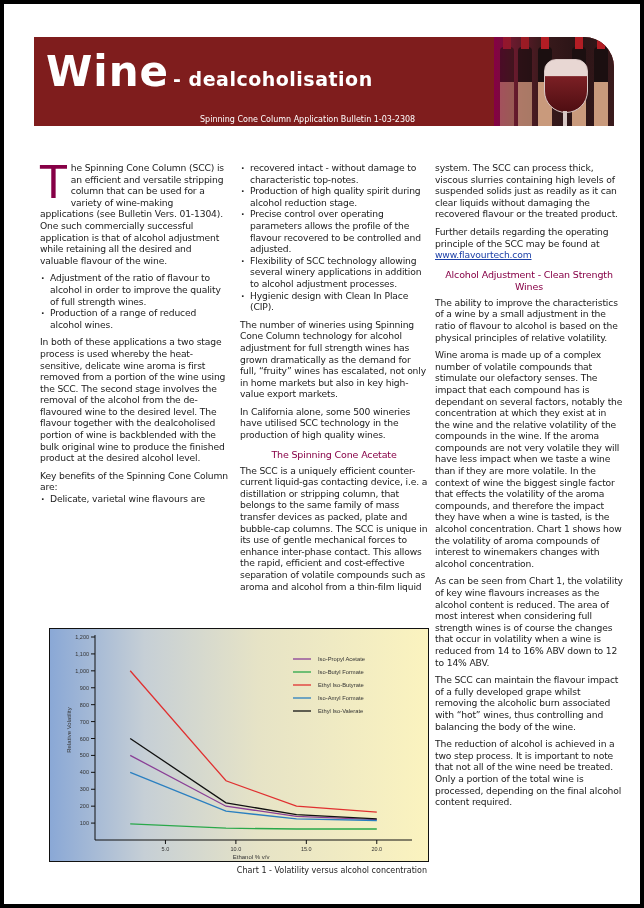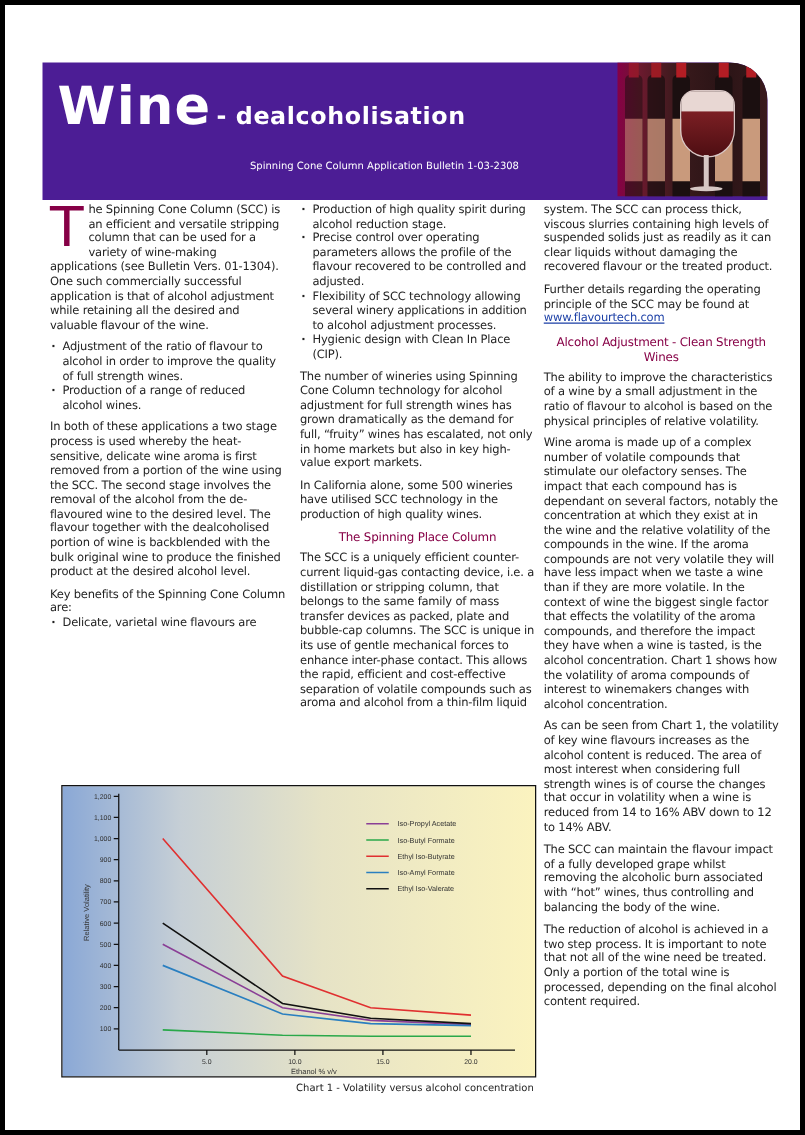--- a/index.html
+++ b/index.html
@@ -6,22 +6,22 @@
   body {
     width: 644px; height: 908px; background: #000;
     font-family: "DejaVu Sans", sans-serif;
     position: relative; overflow: hidden;
   }
   .page {
     position: absolute; left: 4px; top: 4px; width: 636px; height: 900px;
     background: #fff;
   }
   .banner {
-    position: absolute; left: 30px; top: 46px; width: 580px; height: 110px;
-    background: #4c1d95; border-radius: 0 30px 0 0; overflow: hidden;
+    position: absolute; left: 30px; top: 33px; width: 580px; height: 89px;
+    background: #7f1d1d; border-radius: 0 30px 0 0; overflow: hidden;
   }
   .banner-title {
     position: absolute; left: 12px; top: 10px; color: #fff; white-space: nowrap;
   }
   .banner-title .big {
     font-family: "DejaVu Sans", sans-serif; font-weight: bold; font-size: 42px; letter-spacing: 1px;
   }
   .banner-title .small {
     font-family: "DejaVu Sans", sans-serif; font-weight: bold; font-size: 19px; margin-left: 4px; letter-spacing: 0.5px;
   }
@@ -123,28 +123,29 @@
     </ul>
     <p>In both of these applications a two stage process is used whereby the heat-sensitive, delicate wine aroma is first removed from a portion of the wine using the SCC. The second stage involves the removal of the alcohol from the de-flavoured wine to the desired level.  The flavour together with the dealcoholised portion of wine is backblended with the bulk original wine to produce the finished product at the desired alcohol level.</p>
     <p style="margin-bottom:0">Key benefits of the Spinning Cone Column are:</p>
     <ul>
       <li>Delicate, varietal wine flavours are</li>
     </ul>
   </div>
 
   <div class="col c2">
     <ul>
+      <li class="cont" style="padding-left:10px">recovered intact - without damage to characteristic top-notes.</li>
       <li>Production of high quality spirit during alcohol reduction stage.</li>
       <li>Precise control over operating parameters allows the profile of the flavour recovered to be controlled and adjusted.</li>
       <li>Flexibility of SCC technology allowing several winery applications in addition to alcohol adjustment processes.</li>
       <li>Hygienic design with Clean In Place (CIP).</li>
     </ul>
     <p>The number of wineries using Spinning Cone Column technology for alcohol adjustment for full strength wines has grown dramatically as the demand for full, “fruity” wines has escalated, not only in home markets but also in key high-value export markets.</p>
     <p>In California alone, some 500 wineries have utilised SCC technology in the production of high quality wines.</p>
-    <h3>The Spinning Place Column</h3>
+    <h3>The Spinning Cone Acetate</h3>
     <p>The SCC is a uniquely efficient counter-current liquid-gas contacting device, i.e. a distillation or stripping column, that belongs to the same family of mass transfer devices as packed, plate and bubble-cap columns. The SCC is unique in its use of gentle mechanical forces to enhance inter-phase contact. This allows the rapid, efficient and cost-effective separation of volatile compounds such as aroma and alcohol from a thin-film liquid</p>
   </div>
 
   <div class="col c3">
     <p>system. The SCC can process thick, viscous slurries containing high levels of suspended solids just as readily as it can clear liquids without damaging the recovered flavour or the treated product.</p>
     <p><span>Further details regarding the operating principle of the SCC may be found at</span> <a>www.flavourtech.com</a></p>
     <h3>Alcohol Adjustment - Clean Strength Wines</h3>
     <p>The ability to improve the characteristics of a wine by a small adjustment in the ratio of flavour to alcohol is based on the physical principles of relative volatility.</p>
     <p>Wine aroma is made up of a complex number of volatile compounds that stimulate our olefactory senses. The impact that each compound has is dependant on several factors, notably the concentration at which they exist at in the wine and the relative volatility of the compounds in the wine. If the aroma compounds are not very volatile they will have less impact when we taste a wine than if they are more volatile. In the context of wine the biggest single factor that effects the volatility of the aroma compounds, and therefore the impact they have when a wine is tasted, is the alcohol concentration. Chart 1 shows how the volatility of aroma compounds of interest to winemakers changes with alcohol concentration.</p>
     <p>As can be seen from Chart 1, the volatility of key wine flavours increases as the alcohol content is reduced. The area of most interest when considering full strength wines is of course the changes that occur in volatility when a wine is reduced from 14 to 16% ABV down to 12 to 14% ABV.</p>

